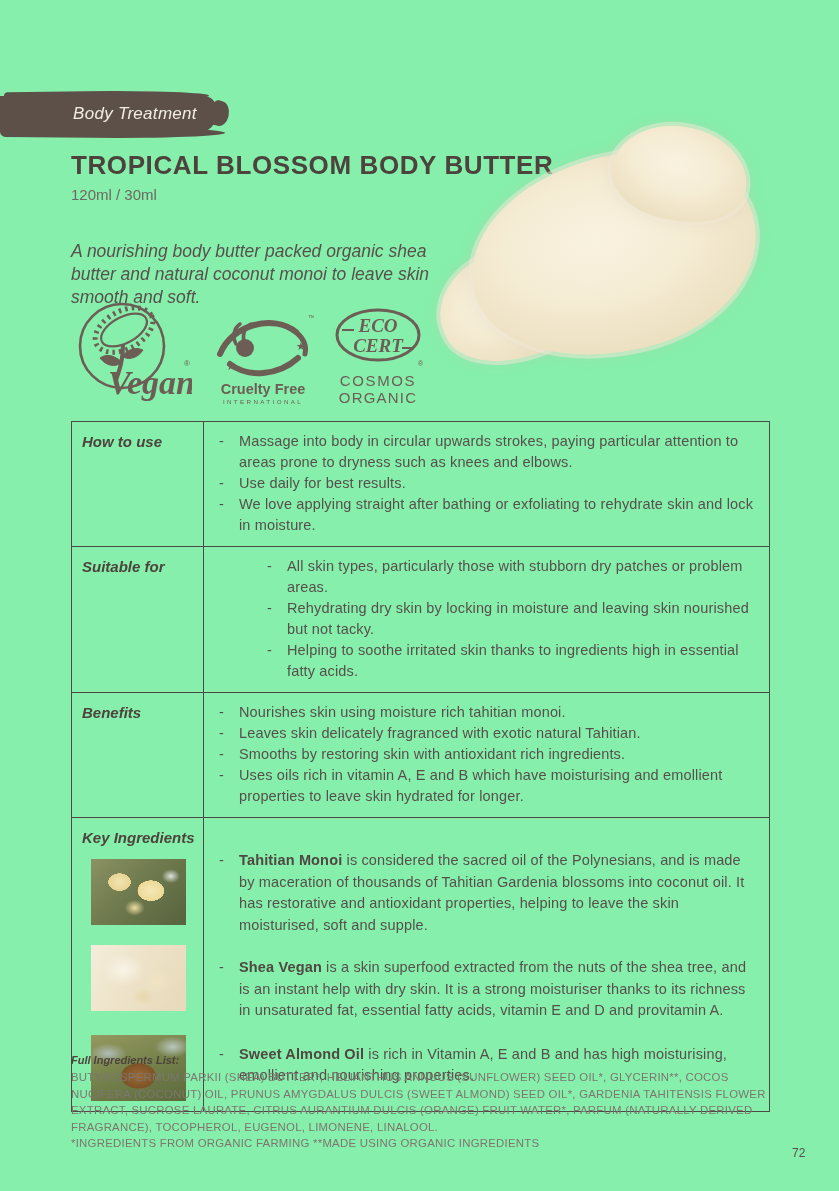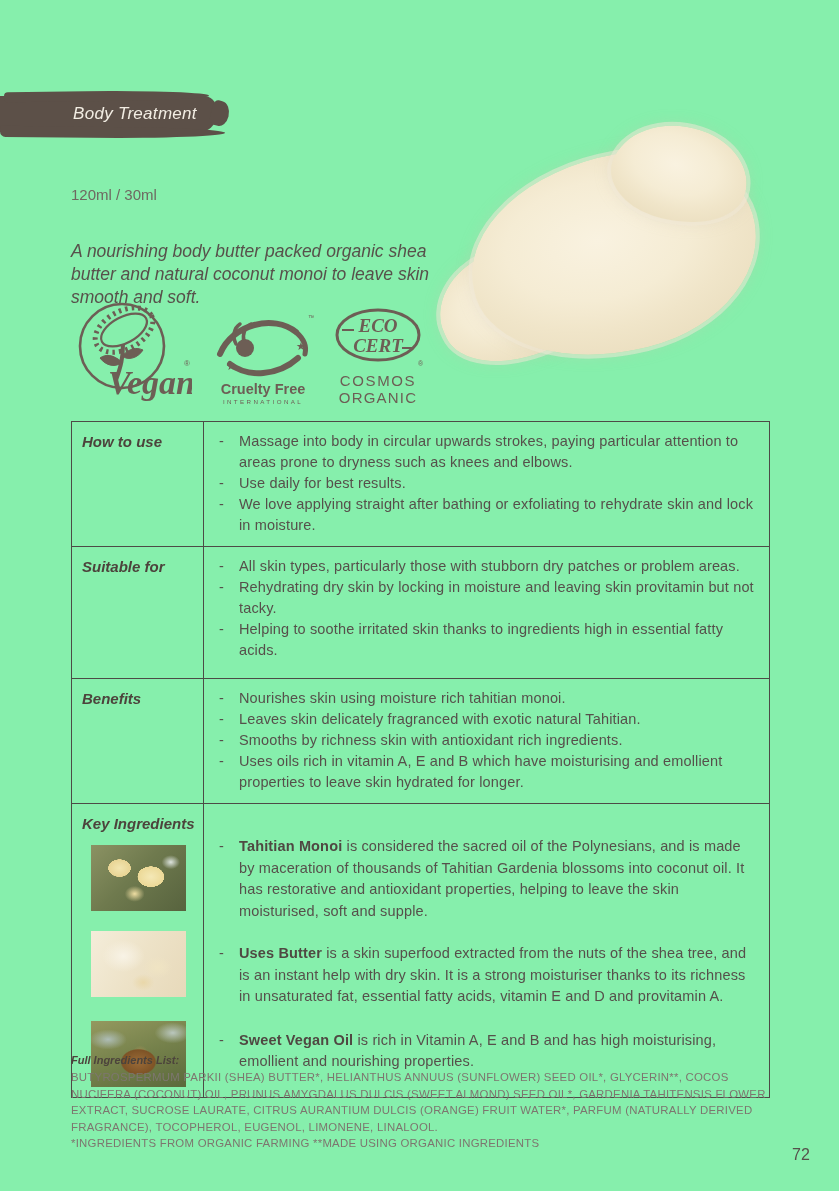--- a/index.html
+++ b/index.html
@@ -88,21 +88,21 @@
     border:1px solid #4d4a46; background:transparent;
   }
   .t-row { display:grid; grid-template-columns:132px 1fr; }
   .t-row + .t-row { border-top:1px solid #4d4a46; }
   .t-label {
     border-right:1px solid #4d4a46;
     padding:11px 8px 10px 10px;
     font-style:italic; font-weight:bold; font-size:15px; color:#4c433c;
   }
   .t-content { padding:9px 12px 10px 12px; }
-  .r1 { min-height:108px; } .r2 { min-height:131px; }
+  .r1 { min-height:108px; } .r2 { min-height:131px;gap:48px; }
   .r3 { min-height:111px; } .r4 { min-height:274px; }
 
   .bullets { list-style:none; margin:0; padding:0; }
   .bullets li { display:flex; font-size:14.5px; line-height:21px; color:#56504b; letter-spacing:0.15px; }
   .bullets .dash { flex:0 0 20px; text-align:left; padding-left:3px; }
   .bullets .txt { flex:1; }
 
   .ing-par { display:flex; font-size:14.5px; line-height:21.5px; letter-spacing:0.15px; color:#56504b; margin:0; }
   .ing-par .dash { flex:0 0 20px; padding-left:3px; }
   .ing-par .txt { flex:1; }
@@ -132,33 +132,34 @@
   .footnote { position:absolute; left:71px; top:1054px; width:706px; }
   .footnote .fn-label {
     font-style:italic; font-weight:bold; font-size:11px; color:#4c433c;
     margin-bottom:3px;
   }
   .footnote .fn-text, .footnote .fn-note {
     font-size:11.4px; line-height:16.5px; letter-spacing:0.25px; color:#7d766f;
   }
   .page-number {
     position:absolute; left:792px; top:1146px;
-    font-size:16px; color:#56504b;
+    font-size:12px; color:#56504b;
   }
 </style>
 </head>
 <body>
 
 <div class="page">
 
   <div class="badge">
     <span class="tip"></span>
     <span class="label">Body Treatment</span>
   </div>
 
+  <h1 class="title">TROPICAL BLOSSOM BODY BUTTER</h1>
   <div class="sizes">120ml / 30ml</div>
   <p class="desc">A nourishing body butter packed organic shea butter and natural coconut monoi to leave skin smooth and soft.</p>
 
   <div class="logos">
     <svg width="122" height="104" viewBox="0 0 122 104">
       <g stroke="#6d5e55" fill="none" stroke-width="2.6">
         <circle cx="52" cy="46" r="42"></circle>
         <g transform="rotate(-28 54 30)">
           <ellipse cx="54" cy="30" rx="25" ry="13" stroke-width="2.2"></ellipse>
           <ellipse cx="54" cy="30" rx="31" ry="19" stroke-width="5" stroke-dasharray="2.5,4"></ellipse>
@@ -230,21 +231,21 @@
     <div class="t-row r2">
       <div class="t-label">Suitable for</div>
       <div class="t-content">
         <ul class="bullets">
           <li>
               <span class="dash">-</span>
               <span class="txt">All skin types, particularly those with stubborn dry patches or problem areas.</span>
             </li>
           <li>
               <span class="dash">-</span>
-              <span class="txt">Rehydrating dry skin by locking in moisture and leaving skin provitamin but not tacky.</span>
+              <span class="txt">Rehydrating dry skin by locking in moisture and leaving skin nourished but not tacky.</span>
             </li>
           <li>
               <span class="dash">-</span>
               <span class="txt">Helping to soothe irritated skin thanks to ingredients high in essential fatty acids.</span>
             </li>
         </ul>
       </div>
     </div>
 
     <div class="t-row r3">
@@ -254,21 +255,21 @@
           <li>
               <span class="dash">-</span>
               <span class="txt">Nourishes skin using moisture rich tahitian monoi.</span>
             </li>
           <li>
               <span class="dash">-</span>
               <span class="txt">Leaves skin delicately fragranced with exotic natural Tahitian.</span>
             </li>
           <li>
               <span class="dash">-</span>
-              <span class="txt">Smooths by richness skin with antioxidant rich ingredients.</span>
+              <span class="txt">Smooths by restoring skin with antioxidant rich ingredients.</span>
             </li>
           <li>
               <span class="dash">-</span>
               <span class="txt">Uses oils rich in vitamin A, E and B which have moisturising and emollient properties to leave skin hydrated for longer.</span>
             </li>
         </ul>
       </div>
     </div>
 
     <div class="t-row r4">
@@ -278,25 +279,25 @@
         <div class="photo ph2"></div>
         <div class="photo ph3"></div>
       </div>
       <div class="t-content">
         <p class="ing-par p1">
             <span class="dash">-</span>
             <span class="txt"><b>Tahitian Monoi</b><span> is considered the sacred oil of the Polynesians, and is made by maceration of thousands of Tahitian Gardenia blossoms into coconut oil. It has restorative and antioxidant properties, helping to leave the skin moisturised, soft and supple.</span></span>
           </p>
         <p class="ing-par p2">
             <span class="dash">-</span>
-            <span class="txt"><b>Uses Butter</b><span> is a skin superfood extracted from the nuts of the shea tree, and is an instant help with dry skin. It is a strong moisturiser thanks to its richness in unsaturated fat, essential fatty acids, vitamin E and D and provitamin A.</span></span>
+            <span class="txt"><b>Shea Vegan</b><span> is a skin superfood extracted from the nuts of the shea tree, and is an instant help with dry skin. It is a strong moisturiser thanks to its richness in unsaturated fat, essential fatty acids, vitamin E and D and provitamin A.</span></span>
           </p>
         <p class="ing-par p3">
             <span class="dash">-</span>
-            <span class="txt"><b>Sweet Vegan Oil</b><span> is rich in Vitamin A, E and B and has high moisturising, emollient and nourishing properties.</span></span>
+            <span class="txt"><b>Sweet Almond Oil</b><span> is rich in Vitamin A, E and B and has high moisturising, emollient and nourishing properties.</span></span>
           </p>
       </div>
     </div>
 
   </div>
 
   <div class="footnote">
     <div class="fn-label">Full Ingredients List:</div>
     <div class="fn-text">BUTYROSPERMUM PARKII (SHEA) BUTTER*, HELIANTHUS ANNUUS (SUNFLOWER) SEED OIL*, GLYCERIN**, COCOS NUCIFERA (COCONUT) OIL, PRUNUS AMYGDALUS DULCIS (SWEET ALMOND) SEED OIL*, GARDENIA TAHITENSIS FLOWER EXTRACT, SUCROSE LAURATE, CITRUS AURANTIUM DULCIS (ORANGE) FRUIT WATER*, PARFUM (NATURALLY DERIVED FRAGRANCE), TOCOPHEROL, EUGENOL, LIMONENE, LINALOOL.</div>
     <div class="fn-note">*INGREDIENTS FROM ORGANIC FARMING **MADE USING ORGANIC INGREDIENTS</div>

